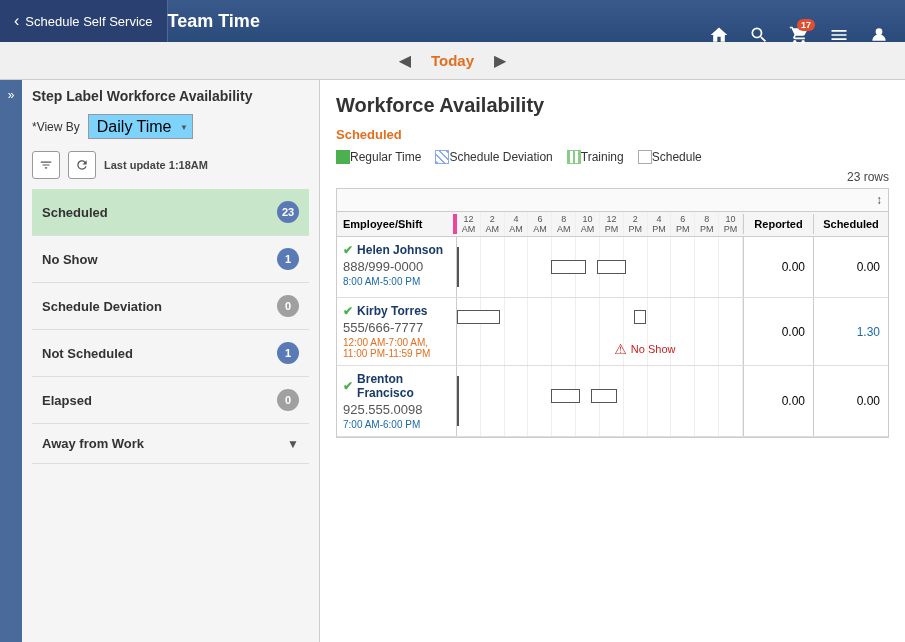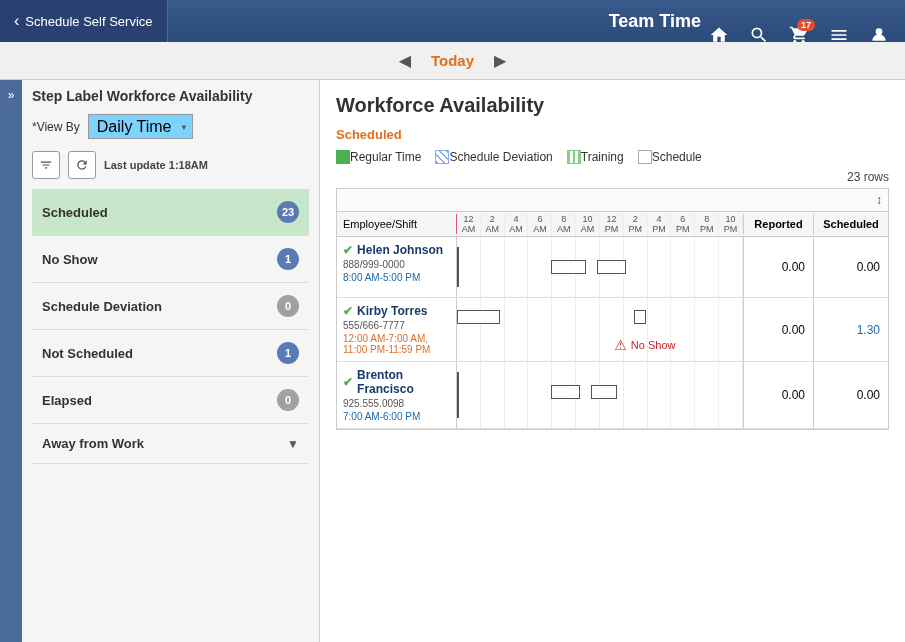--- a/index.html
+++ b/index.html
@@ -19,21 +19,21 @@
       padding: 0 14px;
       height: 100%;
       font-size: 13px;
       color: white;
       cursor: pointer;
       border-right: 1px solid #4a6a9c;
     }
     .header-back-arrow { font-size: 16px; }
     .header-title {
       flex: 1;
-      text-align: right;
+      text-align: left;
       font-size: 18px;
       font-weight: bold;
       color: white;
     }
     .header-icons {
       display: flex; align-items: center; gap: 4px;
       padding-right: 8px;
       margin-top: 28px;
     }
     .header-icon-btn {
@@ -188,40 +188,40 @@
     .time-grid {
       border: 1px solid #ccc;
       font-size: 11px;
     }
     .time-header-row {
       display: flex;
       background: #f5f5f5;
       border-bottom: 1px solid #ccc;
       align-items: center;
     }
-    .employee-col { width: 120px; min-width: 120px; padding: 4px 6px; font-weight: normal; font-size: 11px; border-right: 1px solid #ec4899; }
+    .employee-col { width: 120px; min-width: 120px; padding: 4px 6px; font-weight: bold; font-size: 11px; border-right: 4px solid #ec4899; }
     .time-cols { flex: 1; display: flex; position: relative; }
     .time-label-cell {
       flex: 1; text-align: center; font-size: 9px; color: #555;
       border-right: 1px solid #eee; padding: 2px 0;
     }
     .reported-col { width: 70px; text-align: center; font-size: 11px; font-weight: bold; padding: 4px 4px; border-left: 1px solid #ccc; }
     .scheduled-col { width: 75px; text-align: center; font-size: 11px; font-weight: bold; padding: 4px 4px; border-left: 1px solid #ccc; }
 
     .sort-icon { cursor: pointer; font-size: 12px; color: #555; }
     .sort-row { display: flex; justify-content: flex-end; padding: 4px 6px; border-bottom: 1px solid #ccc; background: #fafafa; }
 
     .employee-row {
       border-bottom: 1px solid #ddd;
       display: flex;
       align-items: stretch;
     }
     .emp-info { width: 120px; min-width: 120px; padding: 6px 6px; border-right: 1px solid #ccc; }
     .emp-name { font-weight: bold; font-size: 12px; color: #1a3a6a; display: flex; align-items: center; gap: 4px; }
-    .emp-phone { font-size: 10px; color: #555; margin-top: 2px; }
+    .emp-phone { font-size: 13px; color: #555; margin-top: 2px; }
     .emp-schedule { font-size: 10px; color: #1a6aaa; margin-top: 2px; }
     .emp-schedule.warn { color: #e07020; }
     .emp-bar-area { flex: 1; position: relative; display: flex; align-items: center; min-height: 60px; }
     .time-grid-lines {
       position: absolute; top: 0; left: 0; right: 0; bottom: 0;
       display: flex;
     }
     .grid-line { flex: 1; border-right: 1px solid #eee; }
 
     .bar {

